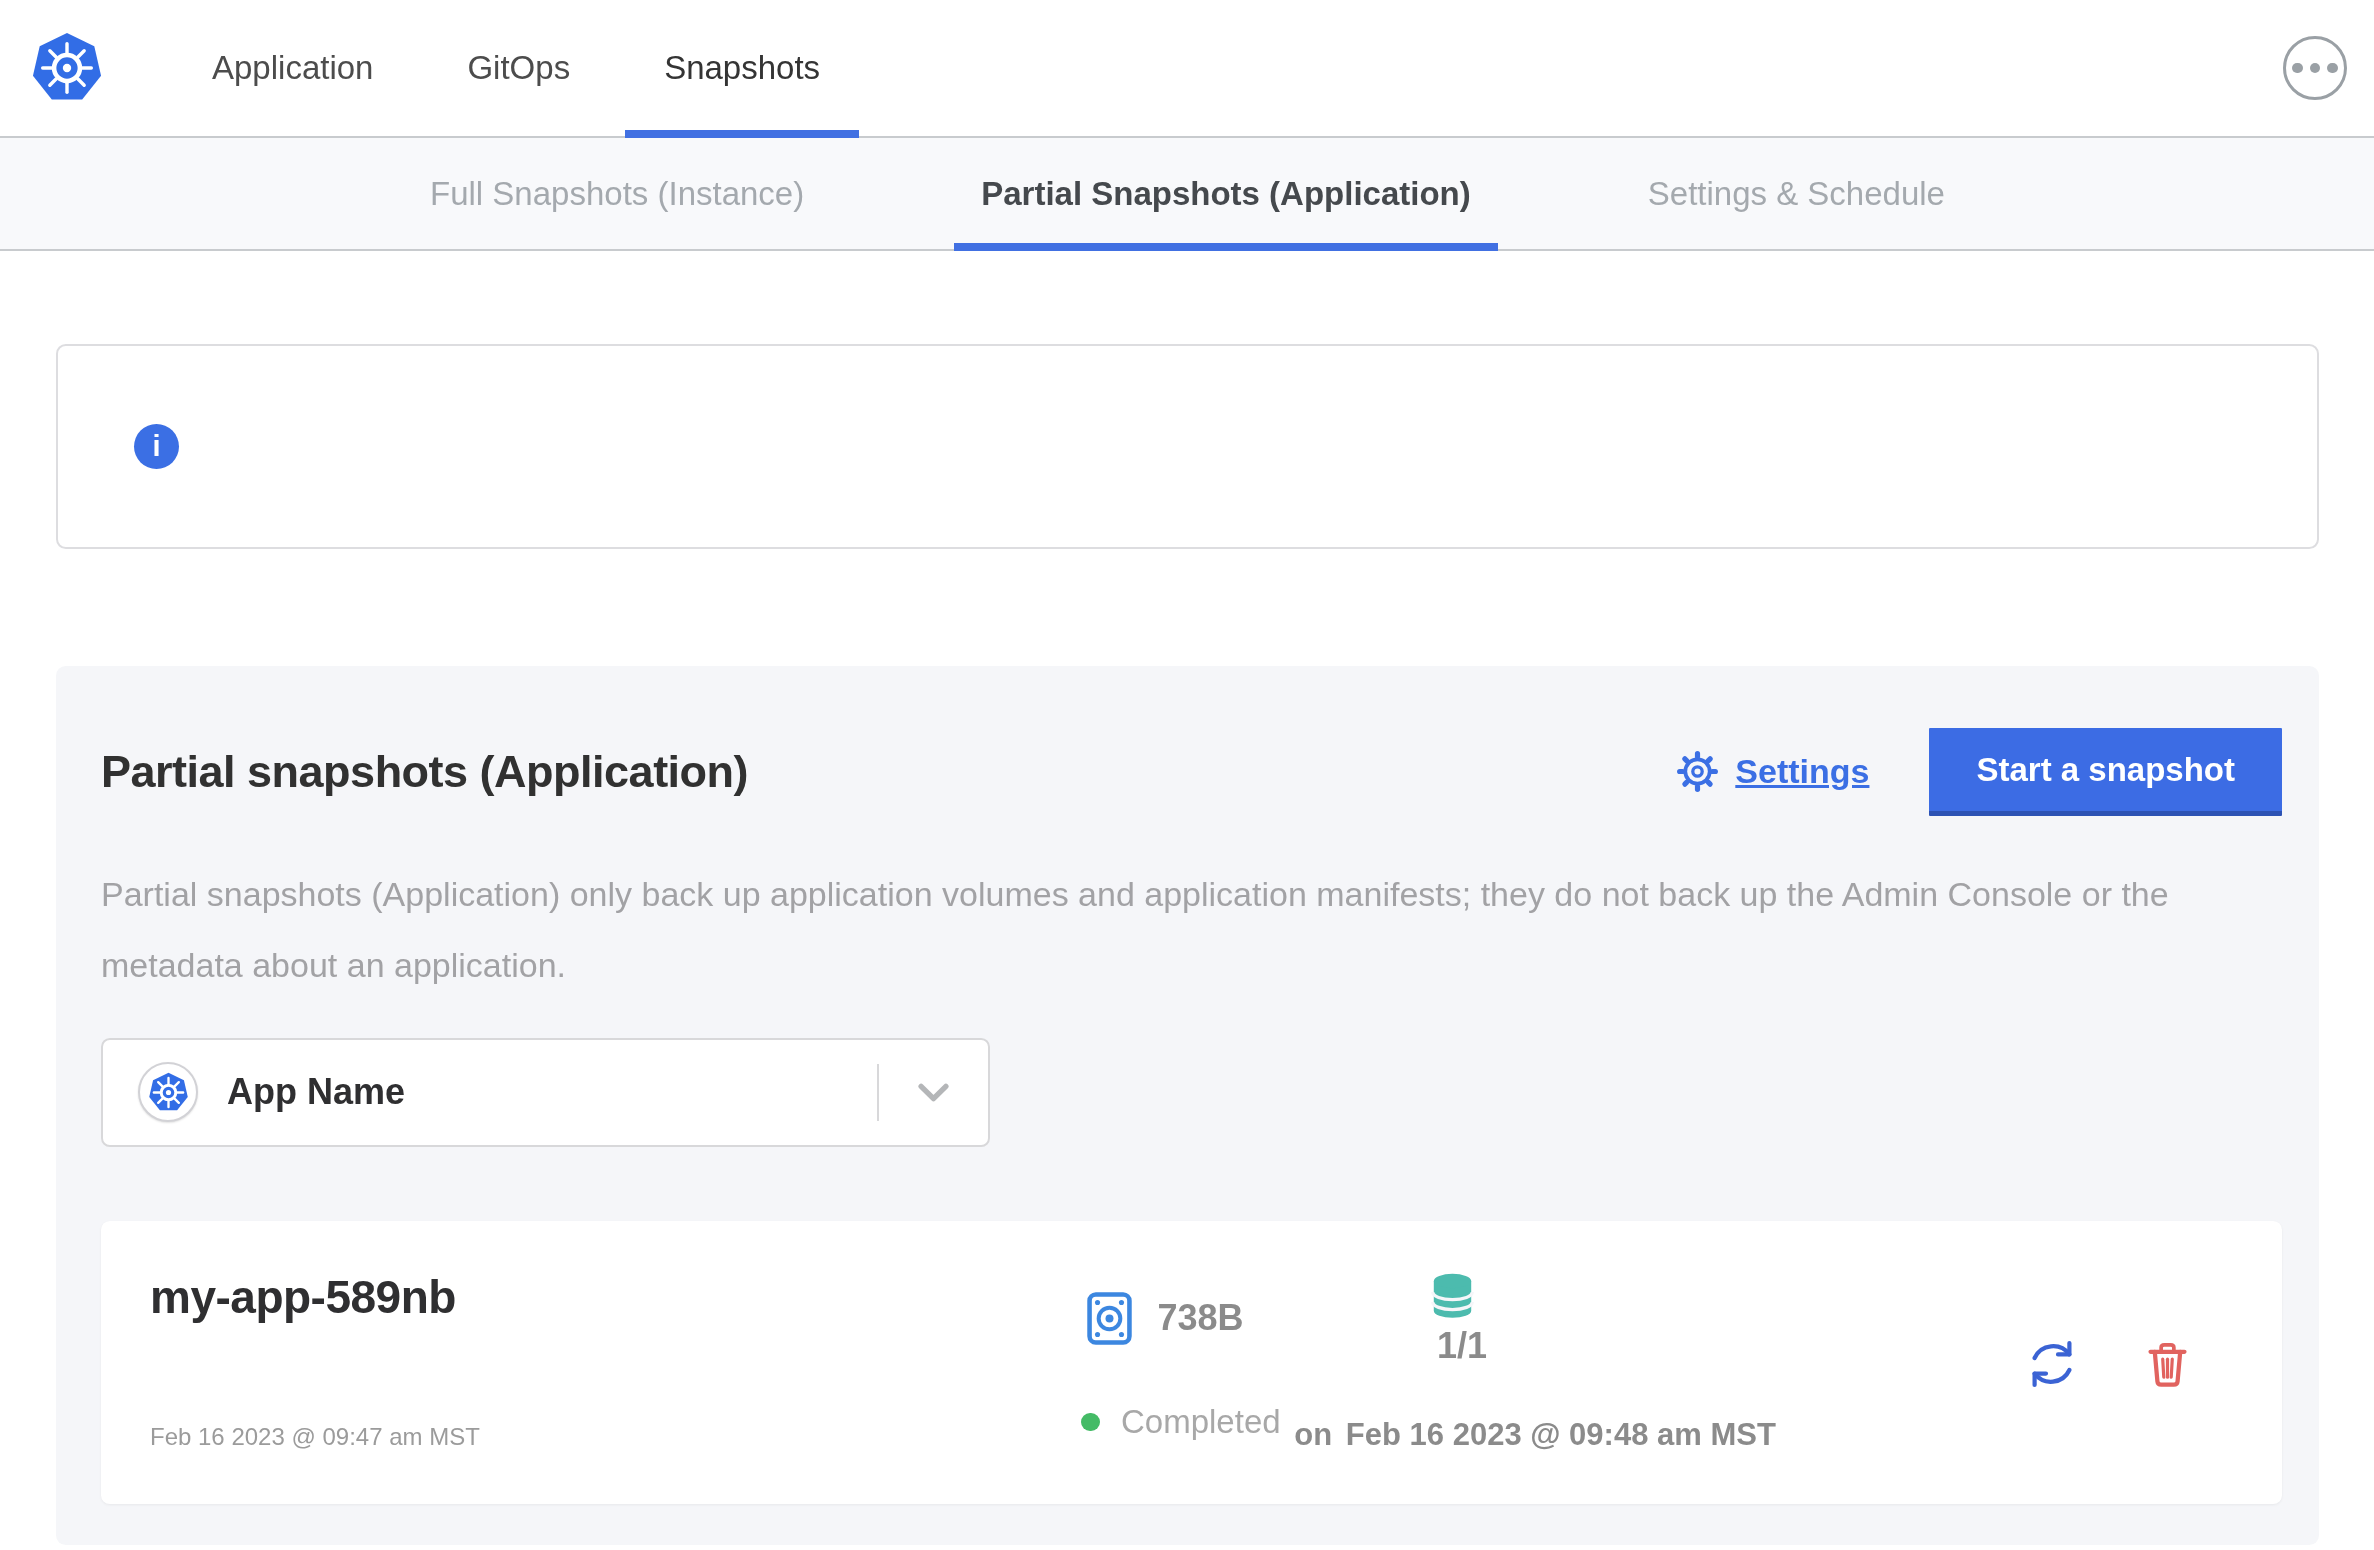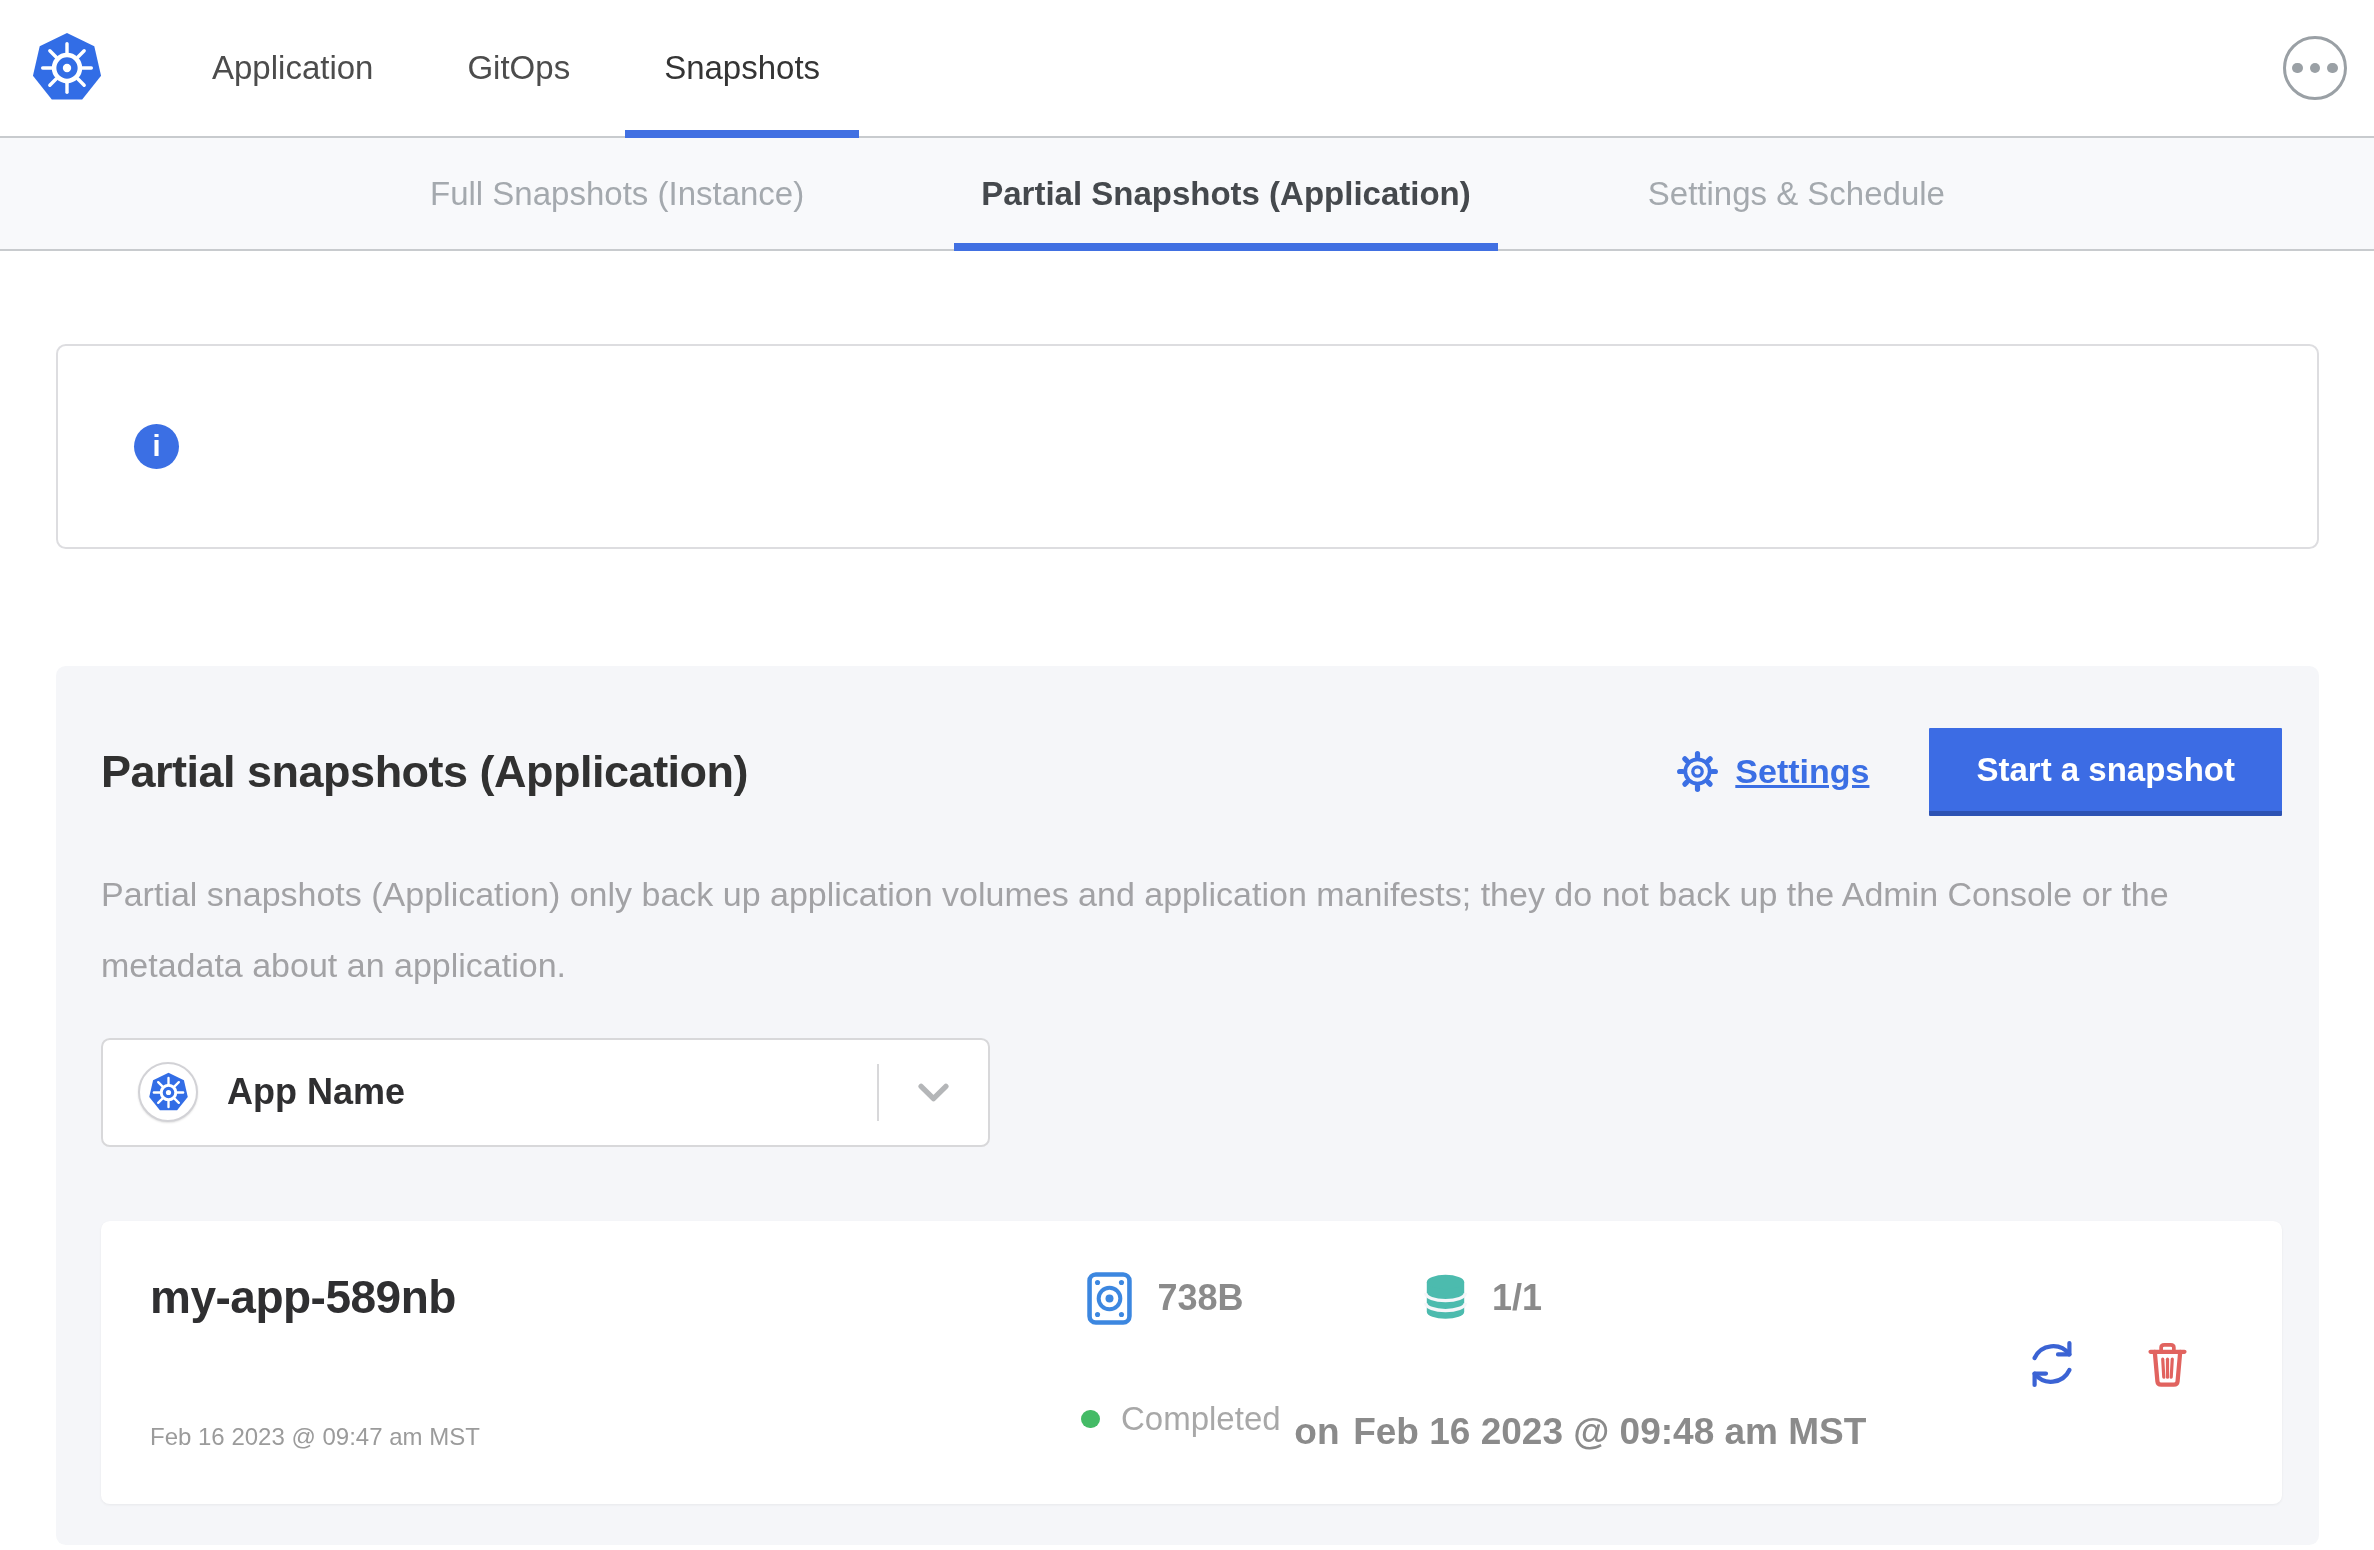--- a/index.html
+++ b/index.html
@@ -67,25 +67,25 @@
   
   .snap-row { margin-top:74px; background:#fff; border-radius:8.8px;
     box-shadow:0 1px 2.9px rgba(0,0,0,.06); padding:49px 59px 45px 49px;
     display:flex; align-items:stretch; min-height:283px; }
   .snap-left { width:931px; display:flex; flex-direction:column; justify-content:space-between; }
   .snap-name { font-size:46px; font-weight:700; color:#2f2f31; letter-spacing:-0.5px; }
   .snap-date { font-size:24px; font-weight:400; color:#9b9b9b; padding-bottom:7.8px; }
   .snap-mid { flex:1; display:flex; flex-direction:column; justify-content:space-between; }
   .mid-top { display:flex; align-items:center; }
   .metric-label { font-size:36px; font-weight:700; color:#8b8b8b; margin-left:19.5px; }
-  .db-group { margin-left:174px; display:flex; align-items:center; }
+  .db-group { margin-left:174px; display:flex; align-items:center;flex-direction:column; }
   .mid-bottom { display:flex; align-items:center; padding-bottom:5.9px; }
   .status-dot { width:18.5px; height:18.5px; border-radius:50%; background:#44bb66; }
   .status-text { font-size:33px; color:#a8a8a8; margin-left:21.5px;text-align:center; }
-  .status-on { font-size:37px; font-weight:600; color:#8b8b8b; margin-left:13.7px;margin-top:26px; }
+  .status-on { font-size:31px; font-weight:600; color:#8b8b8b; margin-left:13.7px;margin-top:26px; }
   .snap-actions { display:flex; align-items:center; gap:59px; padding-right:29px; }
   .icon-btn { background:none; border:none; cursor:pointer; display:flex; align-items:center; }
 </style>
 </head>
 <body>
 
 <div class="header">
   <div class="logo-wrap">
     <svg width="76" height="76" viewBox="0 0 100 100" aria-hidden="true">
       <polygon points="50,4 85.9,21.3 94.8,60.2 70,91.5 30,91.5 5.2,60.2 14.1,21.3" fill="#326de6"></polygon>

